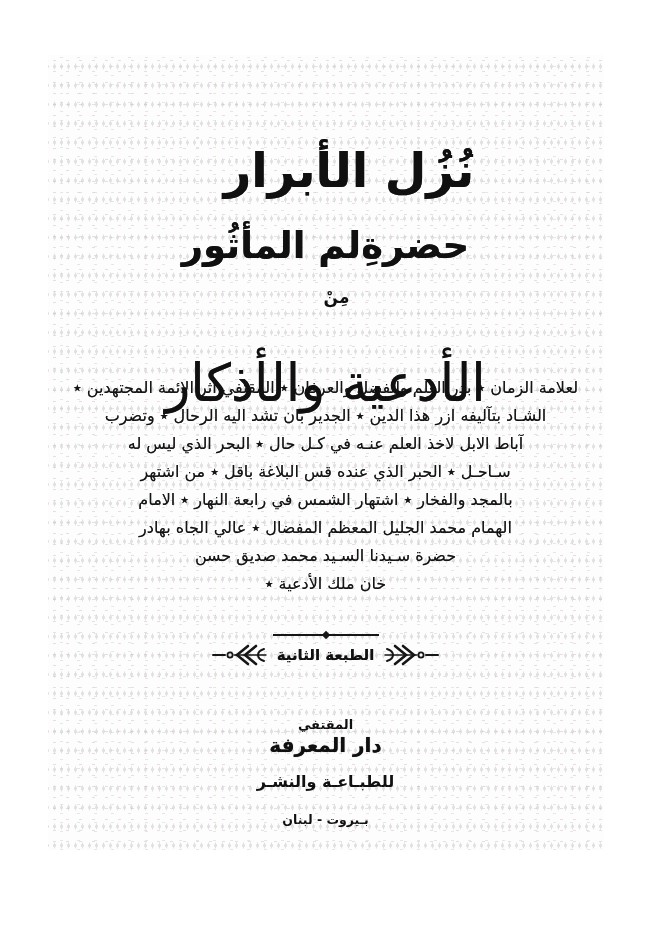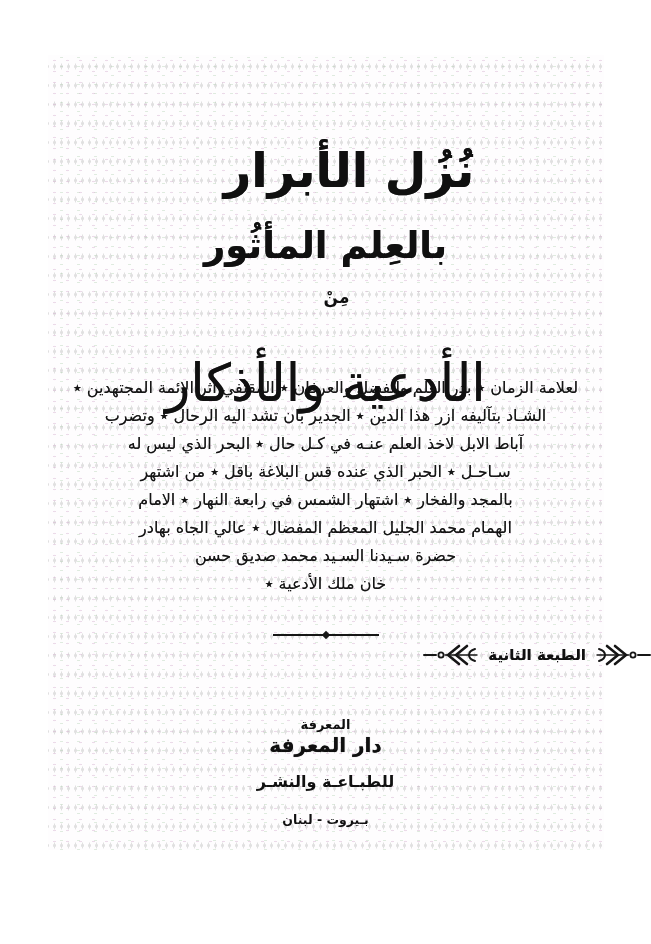--- a/index.html
+++ b/index.html
@@ -36,21 +36,21 @@
             color:#141414;text-shadow:0 0 .4px rgba(0,0,0,.55);}
 
   
   .divider{position:absolute;top:634px;left:50%;width:106px;margin-left:-53px;
            border-top:2px solid #161616;}
   .diamond{position:absolute;left:50%;top:-4px;width:6px;height:6px;margin-left:-3px;
            background:#161616;transform:rotate(45deg);}
 
   
   .edition{position:absolute;top:644px;left:0;right:0;
-           display:flex;justify-content:flex-end;align-items:center;gap:7px;}
+           display:flex;justify-content:center;align-items:center;gap:7px;}
   .edition-label{direction:rtl;font-size:15px;font-weight:bold;color:#101010;
                  text-shadow:0 0 .4px rgba(0,0,0,.6);}
   .fleuron{display:block;}
   .fleuron.right{transform:scaleX(-1);}
 
   
   .pub-label{top:717px;font-size:13px;font-weight:bold;letter-spacing:3px;}
   .pub-name{top:733px;font-size:20px;font-weight:bold;letter-spacing:1px;
             text-shadow:0 0 .7px rgba(0,0,0,.8);}
   .pub-activity{top:772px;font-size:16px;font-weight:bold;letter-spacing:2px;}
@@ -59,21 +59,21 @@
 </head>
 <body>
 
 <div class="canvas">
   <div class="scan"></div>
 
   <div class="content">
 
     <div class="line title1">نُزُل الأبرار</div>
 
-    <div class="line title2">بالعِلم المأثُور</div>
+    <div class="line title2">حضرةِلم المأثُور</div>
 
     <div class="line connector">مِنْ</div>
 
     <div class="line title3">الأدعية والأذكار</div>
 
     <div class="dedication">
       <div class="ded-line">لعلامة الزمان ٭ بدر العلم والفضل والعرفان ٭ المقتفي اثر الائمة المجتهدين ٭</div>
       <div class="ded-line">الشـاد بتآليفه ازر هذا الدين ٭ الجدير بان تشد اليه الرحال ٭ وتضرب</div>
       <div class="ded-line">آباط الابل لاخذ العلم عنـه في كـل حال ٭ البحر الذي ليس له</div>
       <div class="ded-line">سـاحـل ٭ الحبر الذي عنده قس البلاغة باقل ٭ من اشتهر</div>
@@ -104,21 +104,21 @@
           <line x1="1" y1="11" x2="13" y2="11" stroke-width="2"></line>
           <circle cx="18" cy="11" r="2.6" stroke-width="1.8"></circle>
           <line x1="22" y1="11" x2="54" y2="11" stroke-width="1.4"></line>
           <path d="M36 2 L25 11 L36 20" stroke-width="2.6"></path>
           <path d="M44 2 L33 11 L44 20" stroke-width="2.6"></path>
           <path d="M52 5 C44 7.5 44 14.5 52 17" stroke-width="2"></path>
         </g>
       </svg>
     </div>
 
-    <div class="line pub-label">المعرفة</div>
+    <div class="line pub-label">المقتفي</div>
 
     <div class="line pub-name">دار المعرفة</div>
 
     <div class="line pub-activity">للطبـاعـة والنشـر</div>
 
     <div class="line pub-location">بـيروت - لبنان</div>
 
   </div>
 </div>
 

